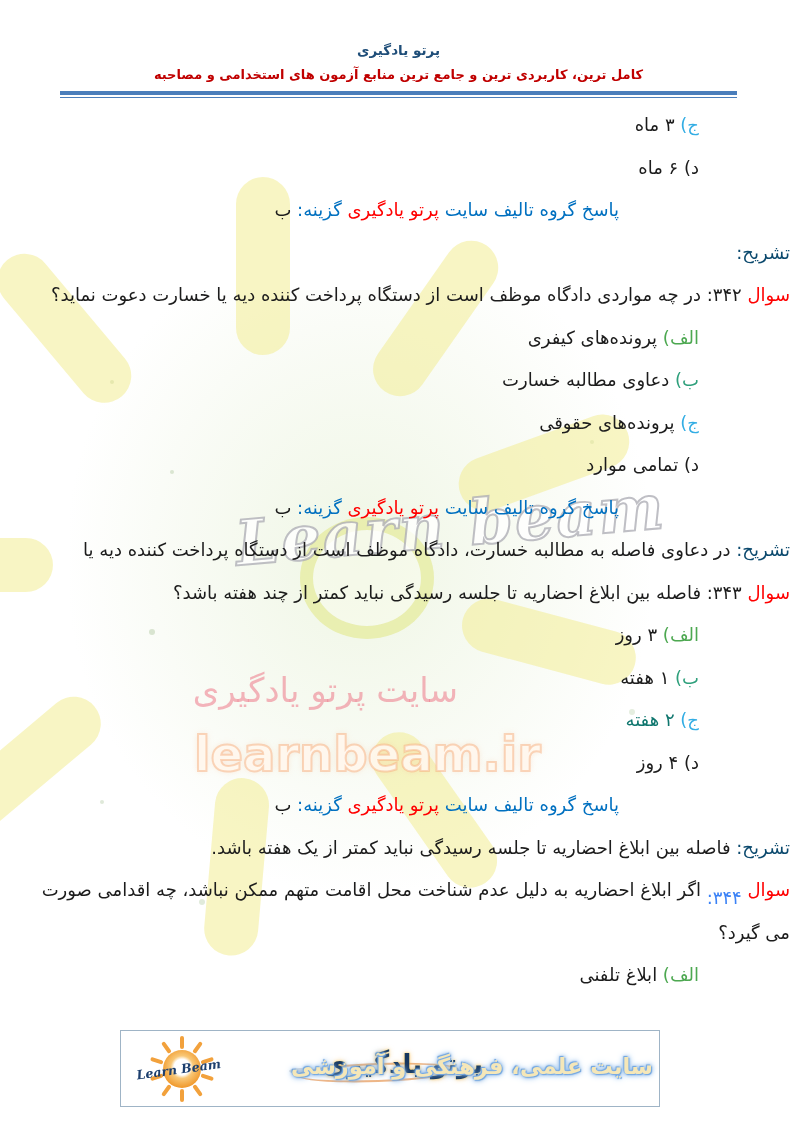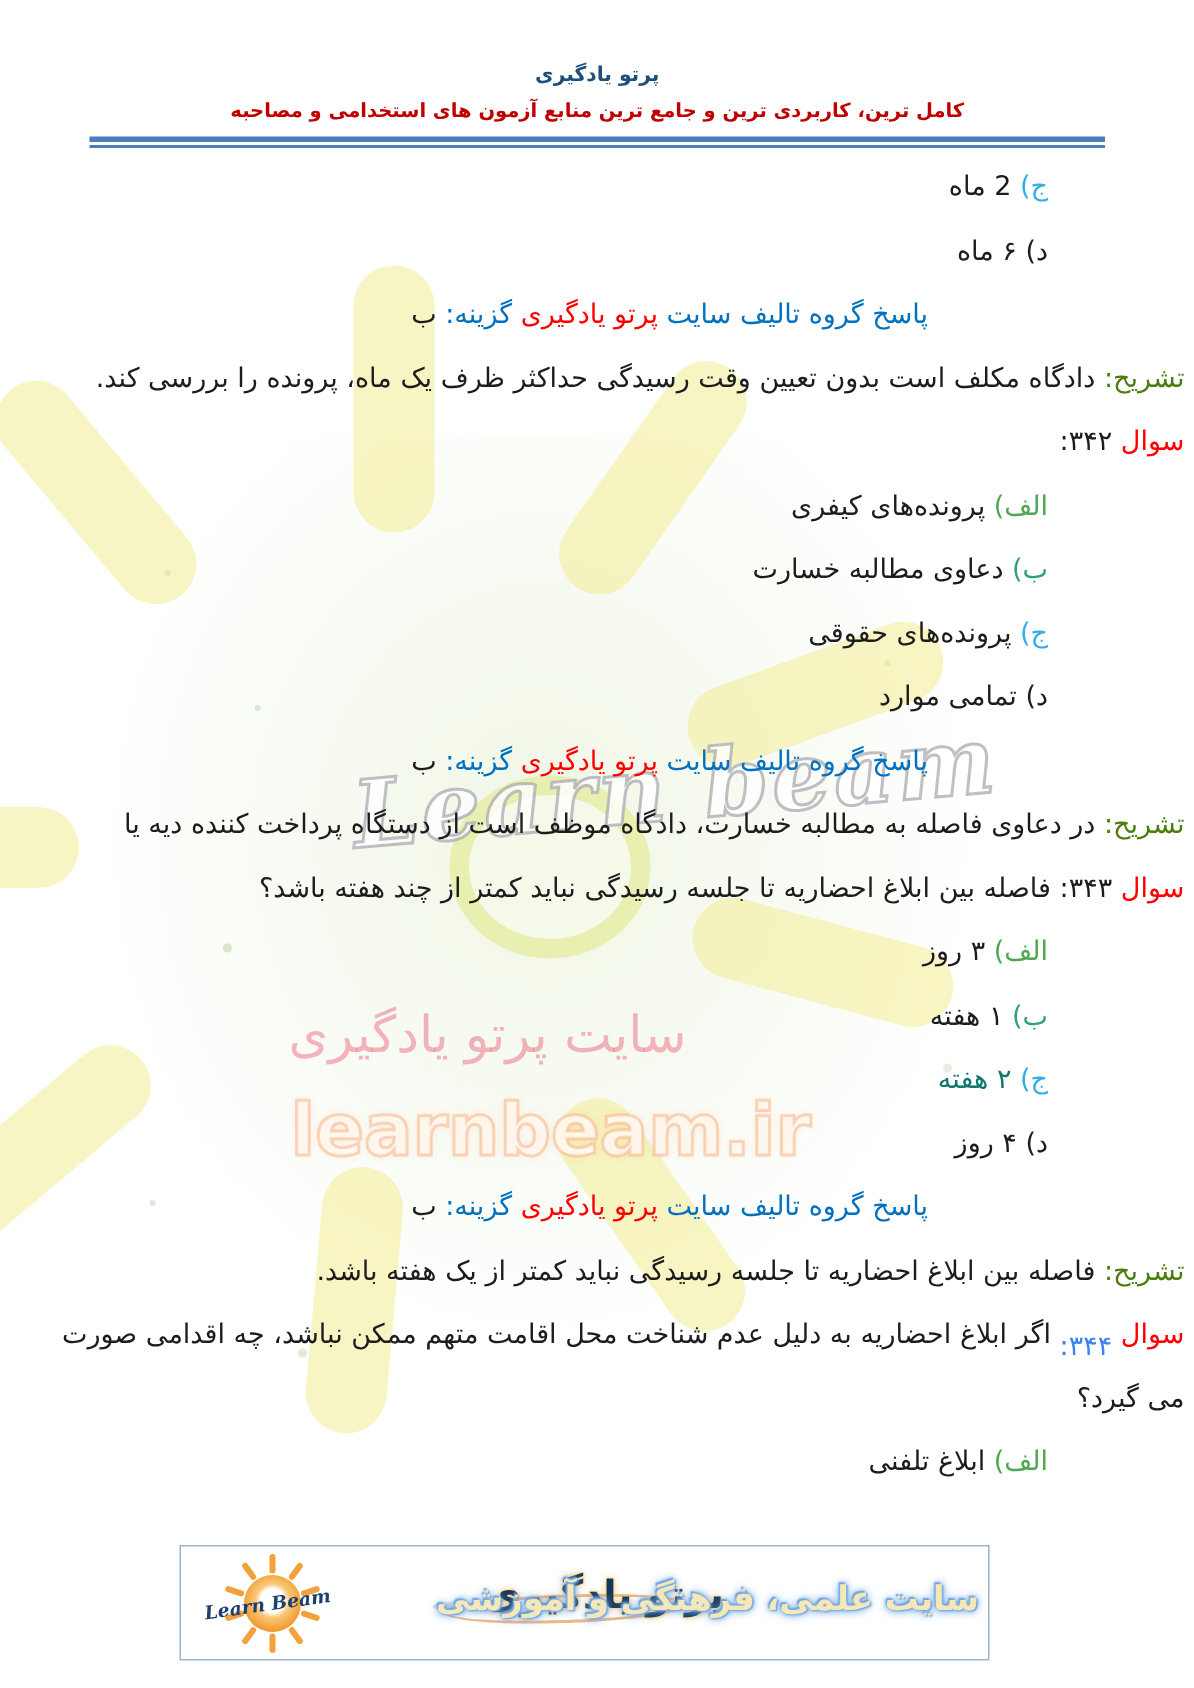--- a/index.html
+++ b/index.html
@@ -48,21 +48,21 @@
   
   .doc{
     position:absolute;left:96px;top:104px;width:694px;z-index:2;direction:rtl;
   }
   .line{height:42.5px;display:flex;align-items:center;white-space:pre;
     font-size:18px;color:#1c1c1c;line-height:1;}
   .line.option{margin-right:91px;}
   .line.answer{margin-right:171px;}
   .c-blue{color:#0070C0;}
   .c-red{color:#FF0000;}
-  .c-purple{color:#4d7c0f;}
+  .c-purple{color:#0c4a6e;}
   
   .footer{position:absolute;left:120px;top:1030px;width:540px;height:77px;z-index:3;
     background:#ffffff;border:1.5px solid #9fb4c6;box-sizing:border-box;}
   .sun{position:absolute;left:28px;top:5px;width:66px;height:66px;}
   .sun-core{position:absolute;left:14px;top:14px;width:38px;height:38px;border-radius:50%;
     background:radial-gradient(circle at 50% 45%,#ffffff 0 28%,#f9c877 40%,#f09a2e 72%,#e88a22 100%);}
   .ray{position:absolute;left:31px;top:0px;width:4px;height:13px;border-radius:2px;
     background:#f2a13c;transform-origin:2px 33px;}
   .sun-script{position:absolute;left:-2px;top:25px;width:74px;text-align:center;
     font-family:"DejaVu Serif",serif;font-style:italic;font-weight:bold;font-size:12.5px;
@@ -99,25 +99,25 @@
 <div class="wm wm-fa">سایت پرتو یادگیری</div>
 <div class="wm wm-en">learnbeam.ir</div>
 
 <div class="header">
   <div class="h-title">پرتو یادگیری</div>
   <div class="h-sub">کامل ترین، کاربردی ترین و جامع ترین منابع آزمون های استخدامی و مصاحبه</div>
   <div class="h-rule"></div>
 </div>
 
 <div class="doc">
-    <div class="line option"><span style="color: rgb(51, 173, 228);">ج)</span><span style="color: rgb(28, 28, 28);"> 2 ماه</span></div>
+    <div class="line option"><span style="color: rgb(51, 173, 228);">ج)</span><span style="color: rgb(28, 28, 28);"> ۳ ماه</span></div>
     <div class="line option"><span style="color: rgb(28, 28, 28);">د)</span><span style="color: rgb(28, 28, 28);"> ۶ ماه</span></div>
     <div class="line answer"><span class="c-blue">پاسخ گروه تالیف سایت </span><span class="c-red">پرتو یادگیری</span><span class="c-blue"> گزینه:</span><span style="color: rgb(28, 28, 28);"> ب</span></div>
-    <div class="line explain"><span class="c-purple">تشریح: </span><span style="color: rgb(28, 28, 28);">دادگاه مکلف است بدون تعیین وقت رسیدگی حداکثر ظرف یک ماه، پرونده را بررسی کند.</span></div>
-    <div class="line question"><span class="c-red">سوال</span><span style="color: rgb(28, 28, 28);"> ۳۴۲: </span></div>
+    <div class="line explain"><span class="c-purple">تشریح: </span></div>
+    <div class="line question"><span class="c-red">سوال</span><span style="color: rgb(28, 28, 28);"> ۳۴۲: </span><span style="color: rgb(28, 28, 28);">در چه مواردی دادگاه موظف است از دستگاه پرداخت کننده دیه یا خسارت دعوت نماید؟</span></div>
     <div class="line option"><span style="color: rgb(77, 168, 81);">الف)</span><span style="color: rgb(28, 28, 28);"> پرونده‌های کیفری</span></div>
     <div class="line option"><span style="color: rgb(47, 160, 124);">ب)</span><span style="color: rgb(28, 28, 28);"> دعاوی مطالبه خسارت</span></div>
     <div class="line option"><span style="color: rgb(51, 173, 228);">ج)</span><span style="color: rgb(28, 28, 28);"> پرونده‌های حقوقی</span></div>
     <div class="line option"><span style="color: rgb(28, 28, 28);">د)</span><span style="color: rgb(28, 28, 28);"> تمامی موارد</span></div>
     <div class="line answer"><span class="c-blue">پاسخ گروه تالیف سایت </span><span class="c-red">پرتو یادگیری</span><span class="c-blue"> گزینه:</span><span style="color: rgb(28, 28, 28);"> ب</span></div>
     <div class="line explain"><span class="c-purple">تشریح: </span><span style="color: rgb(28, 28, 28);">در دعاوی فاصله به مطالبه خسارت، دادگاه موظف است از دستگاه پرداخت کننده دیه یا</span></div>
     <div class="line question"><span class="c-red">سوال</span><span style="color: rgb(28, 28, 28);"> ۳۴۳: </span><span style="color: rgb(28, 28, 28);">فاصله بین ابلاغ احضاریه تا جلسه رسیدگی نباید کمتر از چند هفته باشد؟</span></div>
     <div class="line option"><span style="color: rgb(77, 168, 81);">الف)</span><span style="color: rgb(28, 28, 28);"> ۳ روز</span></div>
     <div class="line option"><span style="color: rgb(47, 160, 124);">ب)</span><span style="color: rgb(28, 28, 28);"> ۱ هفته</span></div>
     <div class="line option"><span style="color: rgb(51, 173, 228);">ج)</span><span style="color: #0f766e;"> ۲ هفته</span></div>

